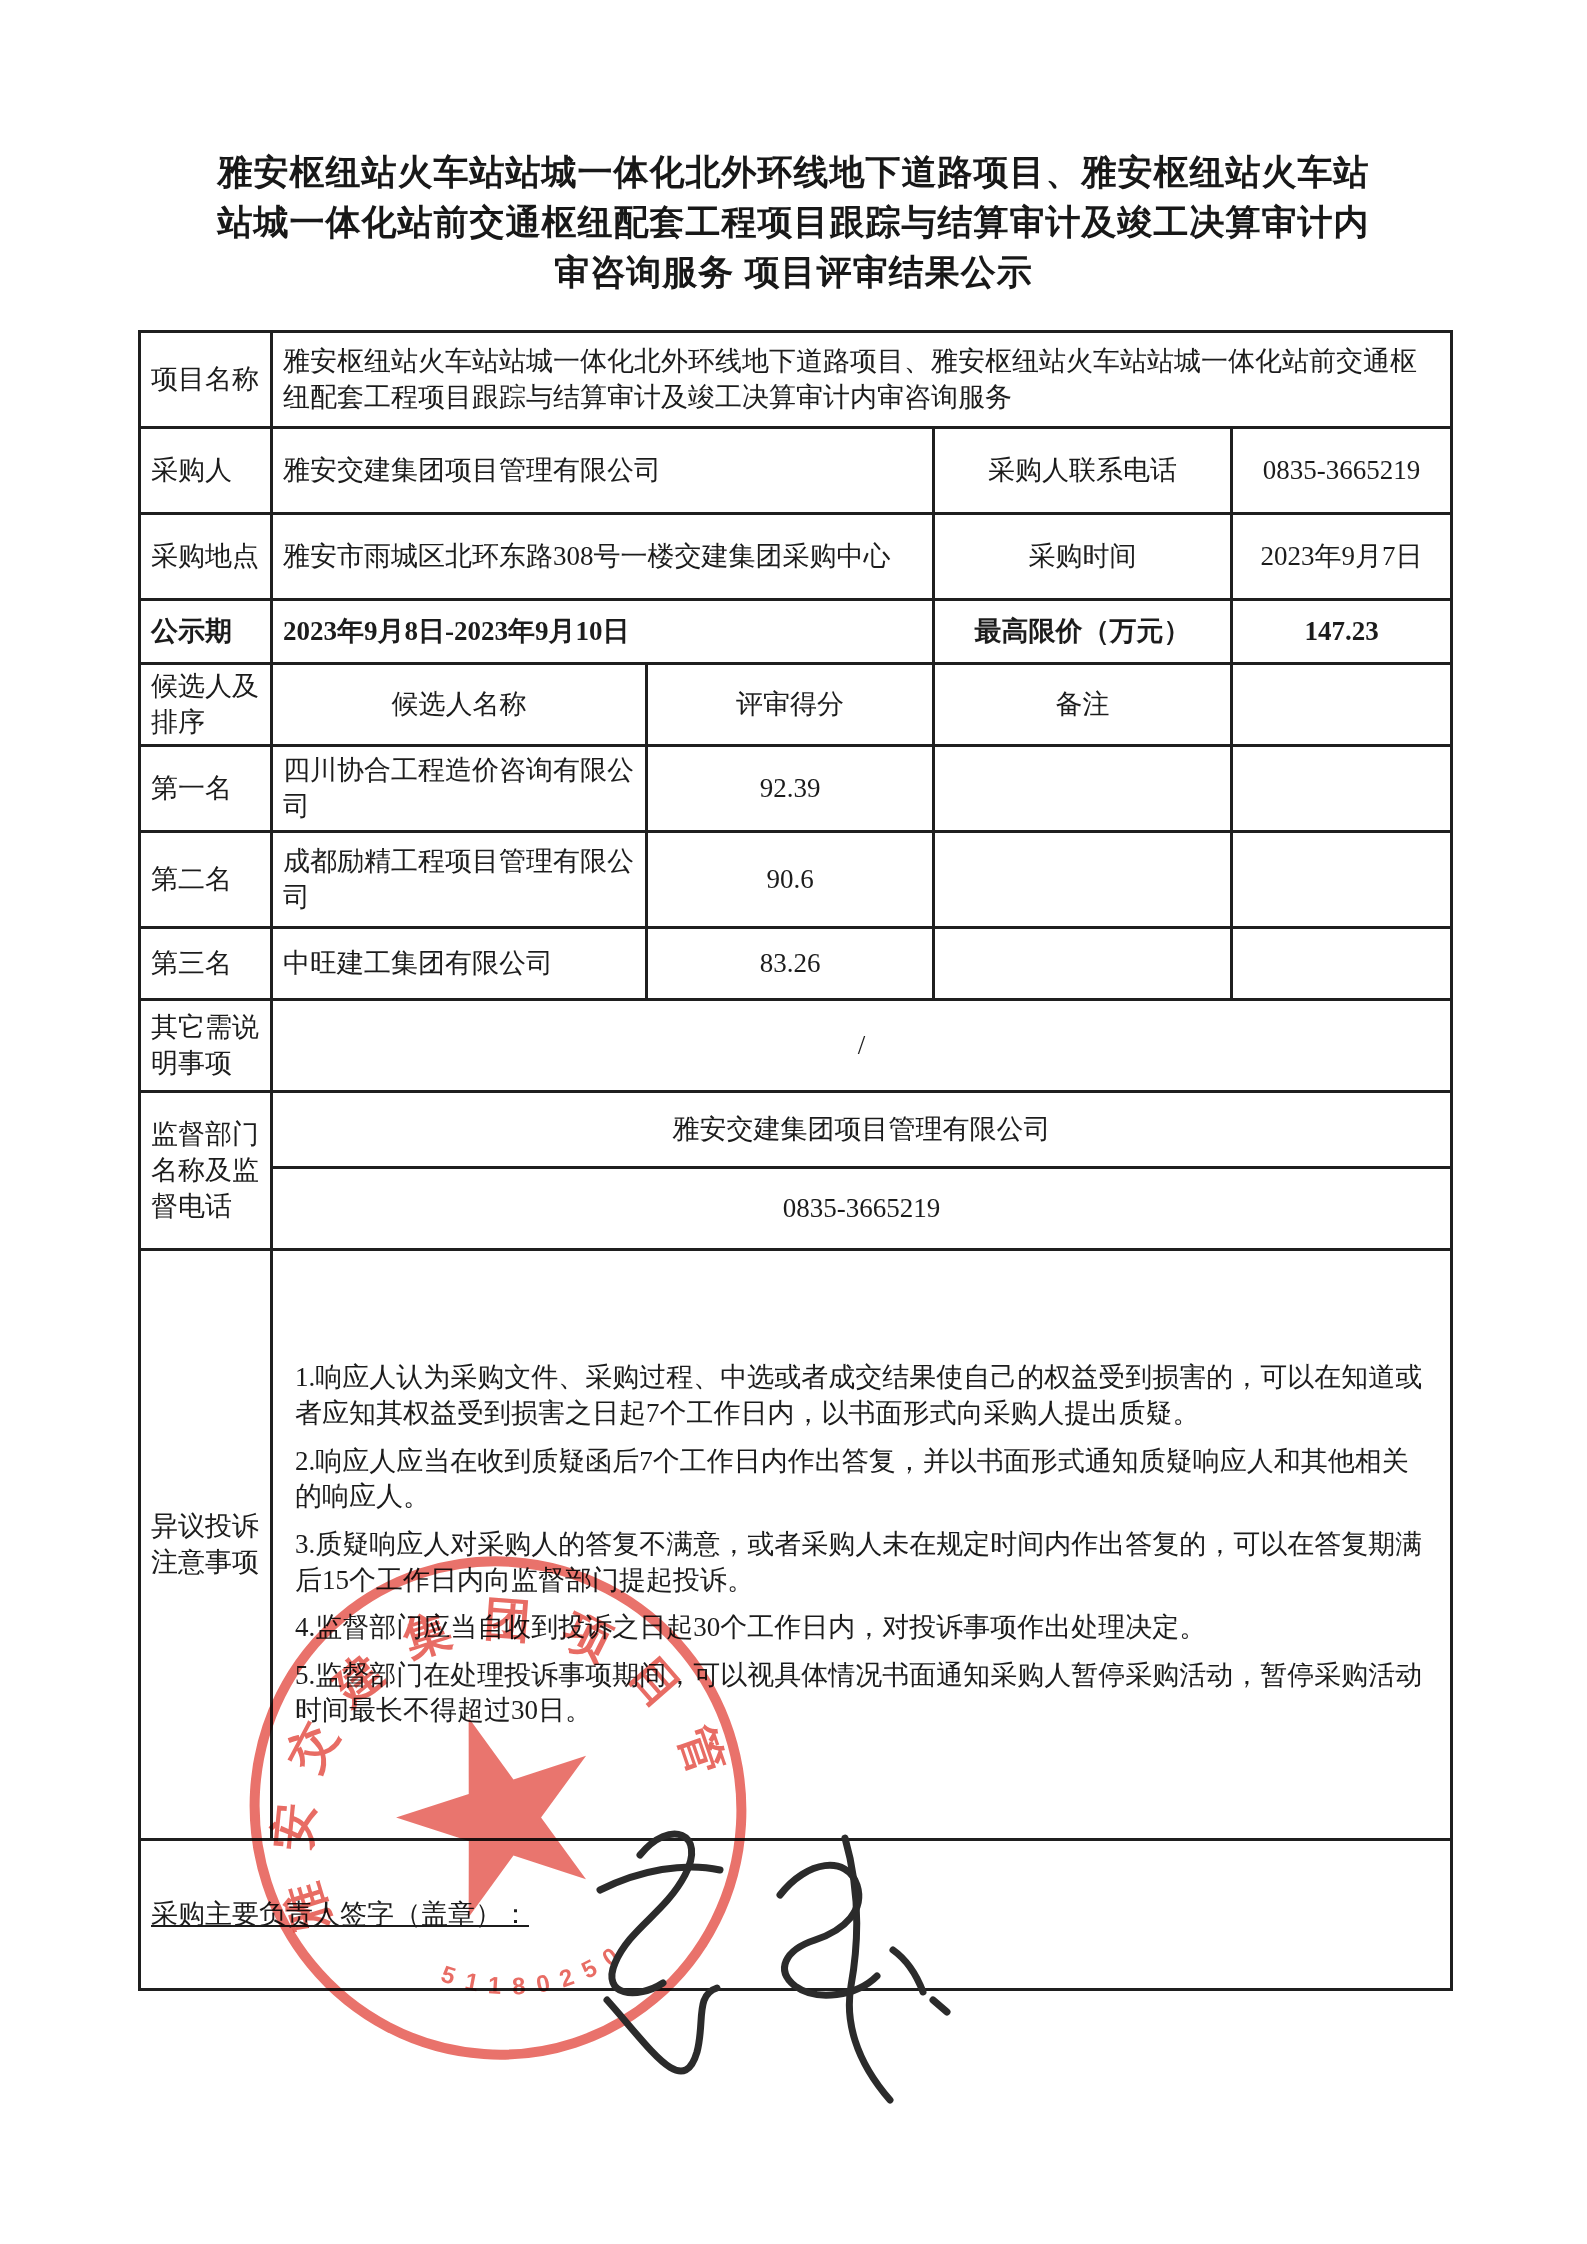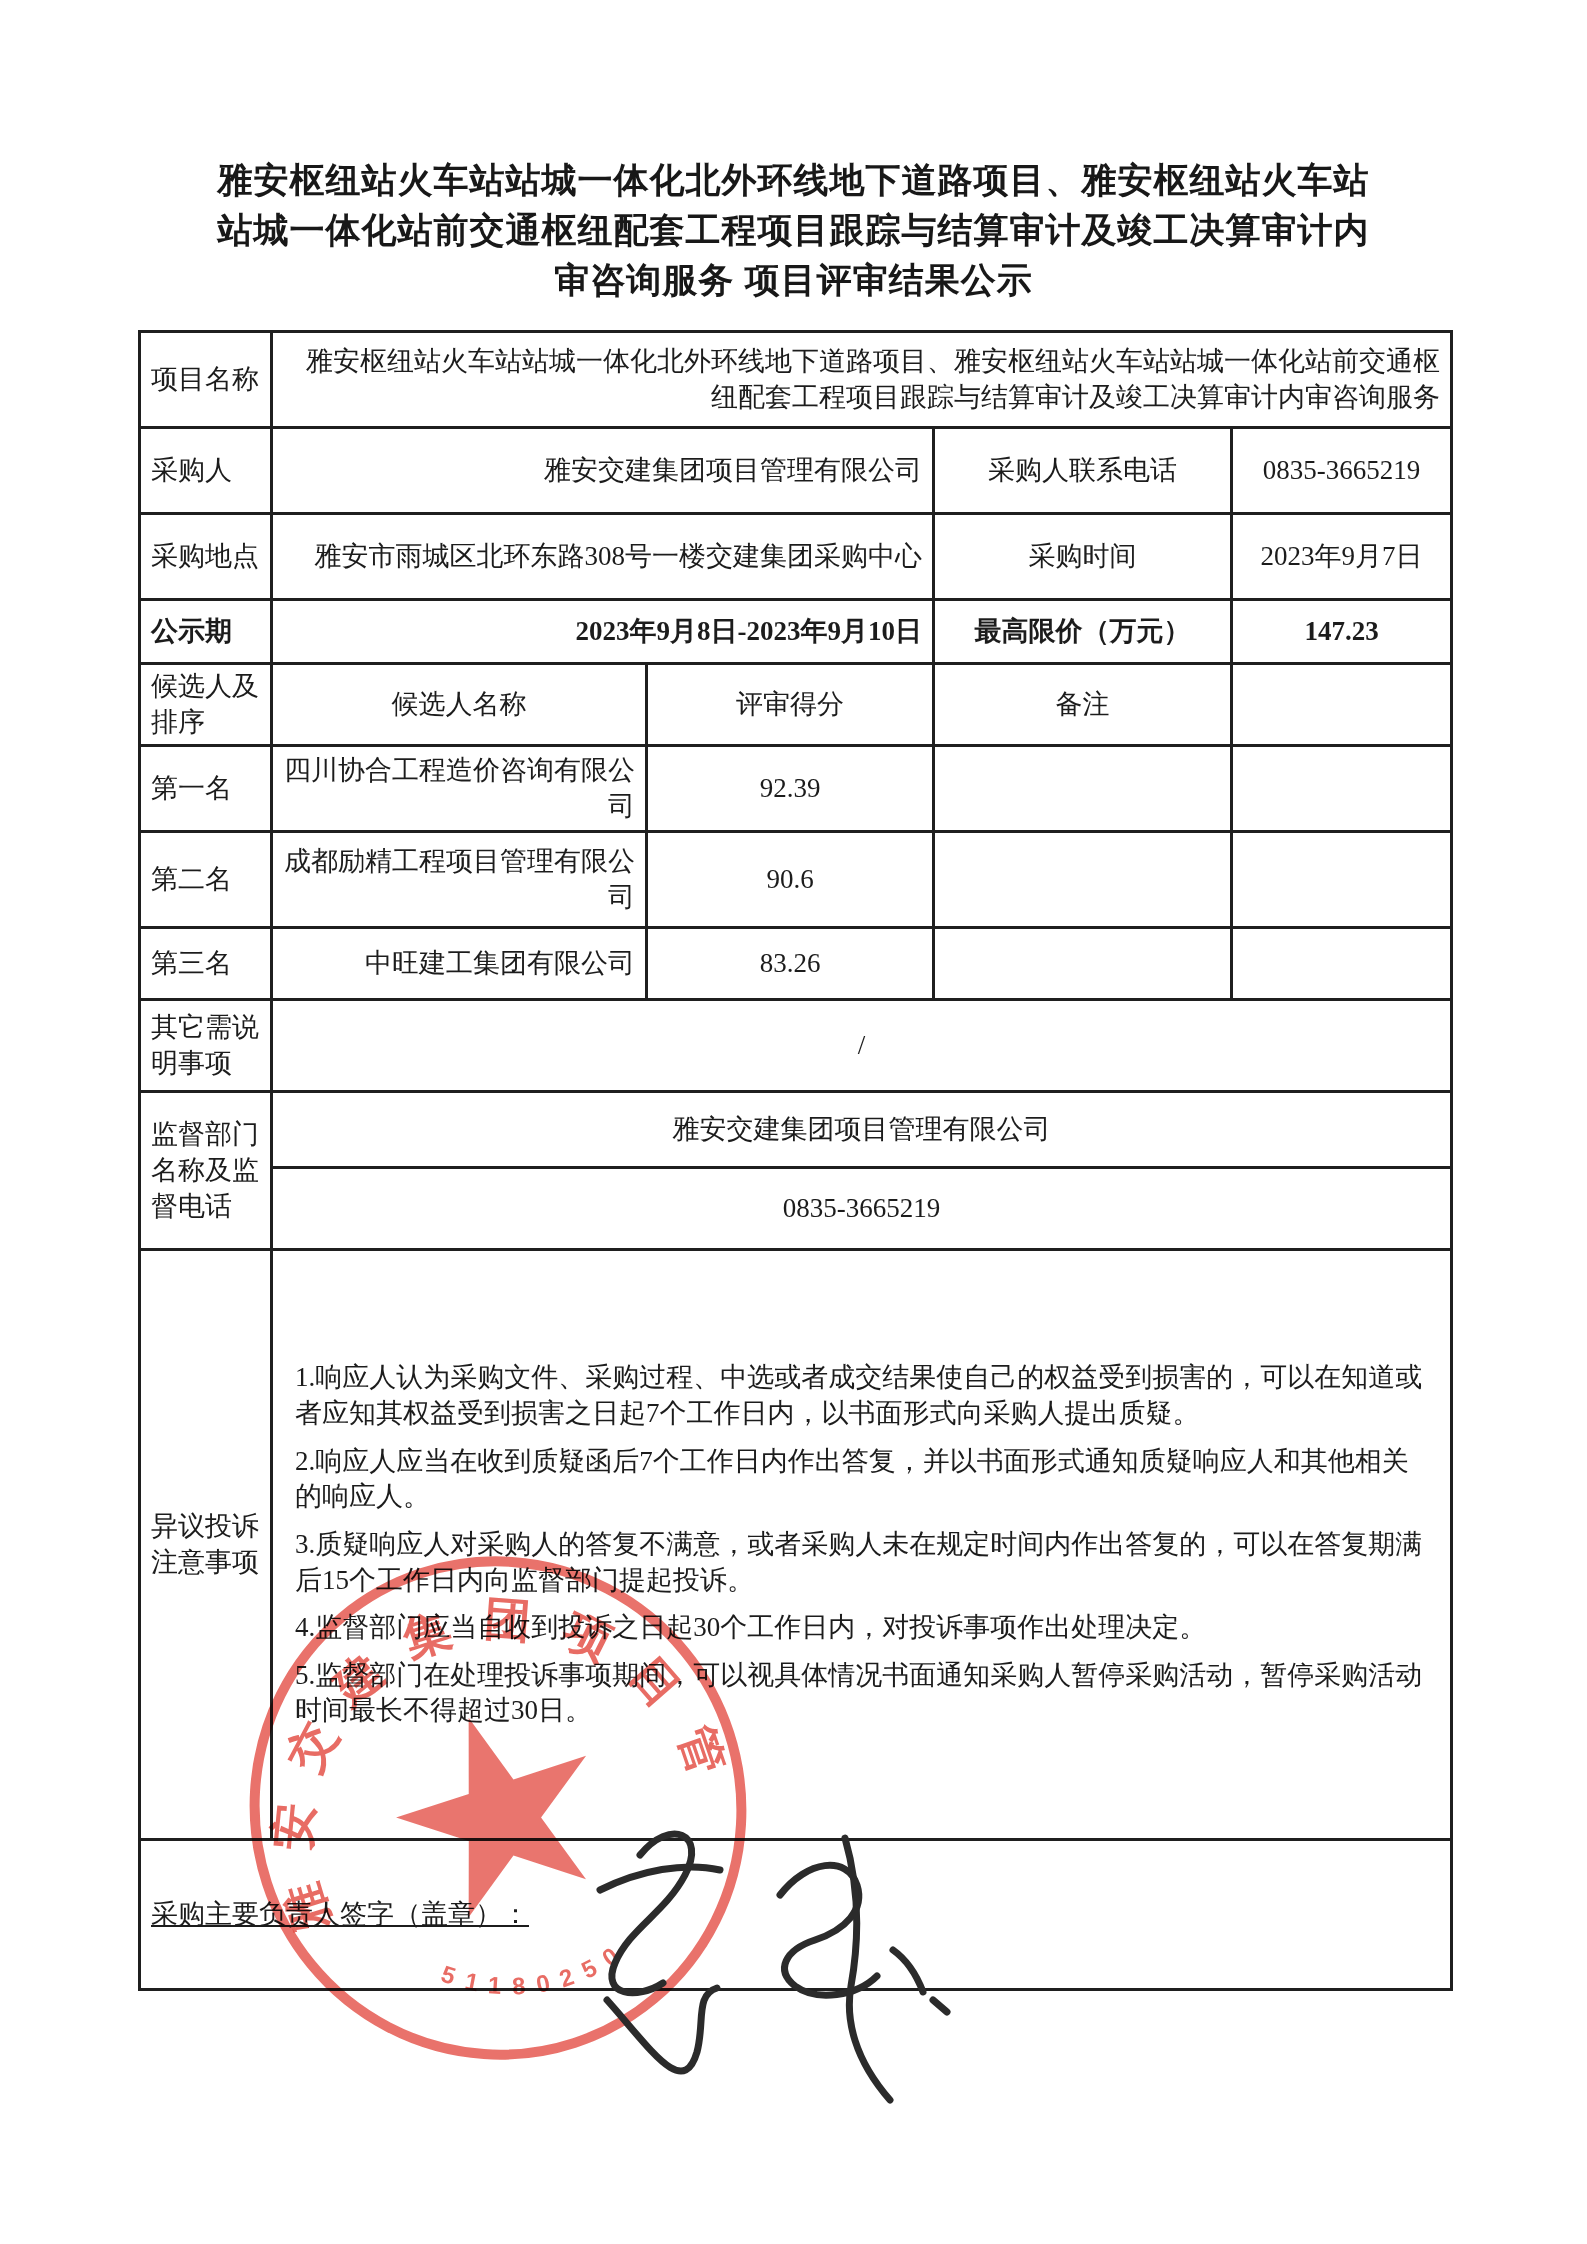--- a/index.html
+++ b/index.html
@@ -6,21 +6,21 @@
   html,body { background:#ffffff; }
   .page {
     position:relative;
     width:1587px; height:2244px;
     background:#ffffff;
     font-family:"Liberation Serif","DejaVu Serif",serif;
     color:#1c1c1c;
     overflow:hidden;
   }
   .doc-title {
-    position:absolute; top:155px; left:0; width:100%;
+    position:absolute; top:147px; left:0; width:100%;
     text-align:center;
     font-family:"Liberation Sans","DejaVu Sans",sans-serif;
     font-weight:bold;
     font-size:35px; line-height:50px;
     color:#181818;
     letter-spacing:1px;
   }
   table.main {
     position:absolute; left:138px; top:330px;
     width:1312px;
@@ -31,21 +31,21 @@
     border:3px solid #1f1f1f;
     font-size:27px;
     line-height:1.32;
     padding:4px 10px;
     vertical-align:middle;
     color:#1c1c1c;
     word-break:break-all;
   }
   td.lbl { padding-left:8px; padding-right:6px; }
   td.ctr { text-align:center; }
-  td.val-left { text-align:right; }
+  td.val-left { text-align:left; }
   tr.r1 { height:96px; }  tr.r2 { height:86px; }  tr.r3 { height:86px;font-family:Liberation Serif, serif; }
   tr.r4 { height:64px;font-weight:bold; }  tr.r5 { height:76px; }  tr.r6 { height:86px; }
   tr.r7 { height:96px; }  tr.r8 { height:72px; }  tr.r9 { height:92px; }
   tr.r10a { height:76px;font-family:Liberation Serif, serif; } tr.r10b { height:82px; }
   tr.r11 { height:590px; } tr.r12 { height:150px; }
   td.objection-cell {
     vertical-align:top;
     padding:84px 14px 150px 12px;
   }
   .objection-line { margin:12px; }

